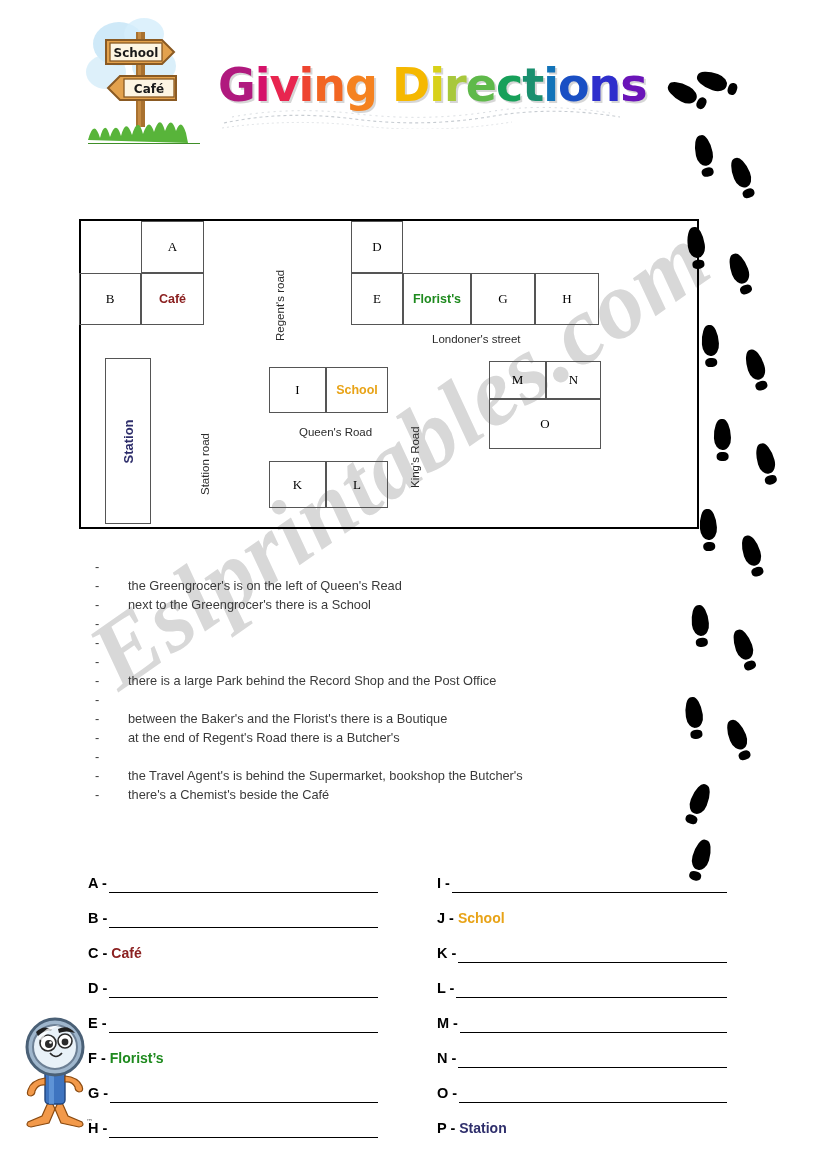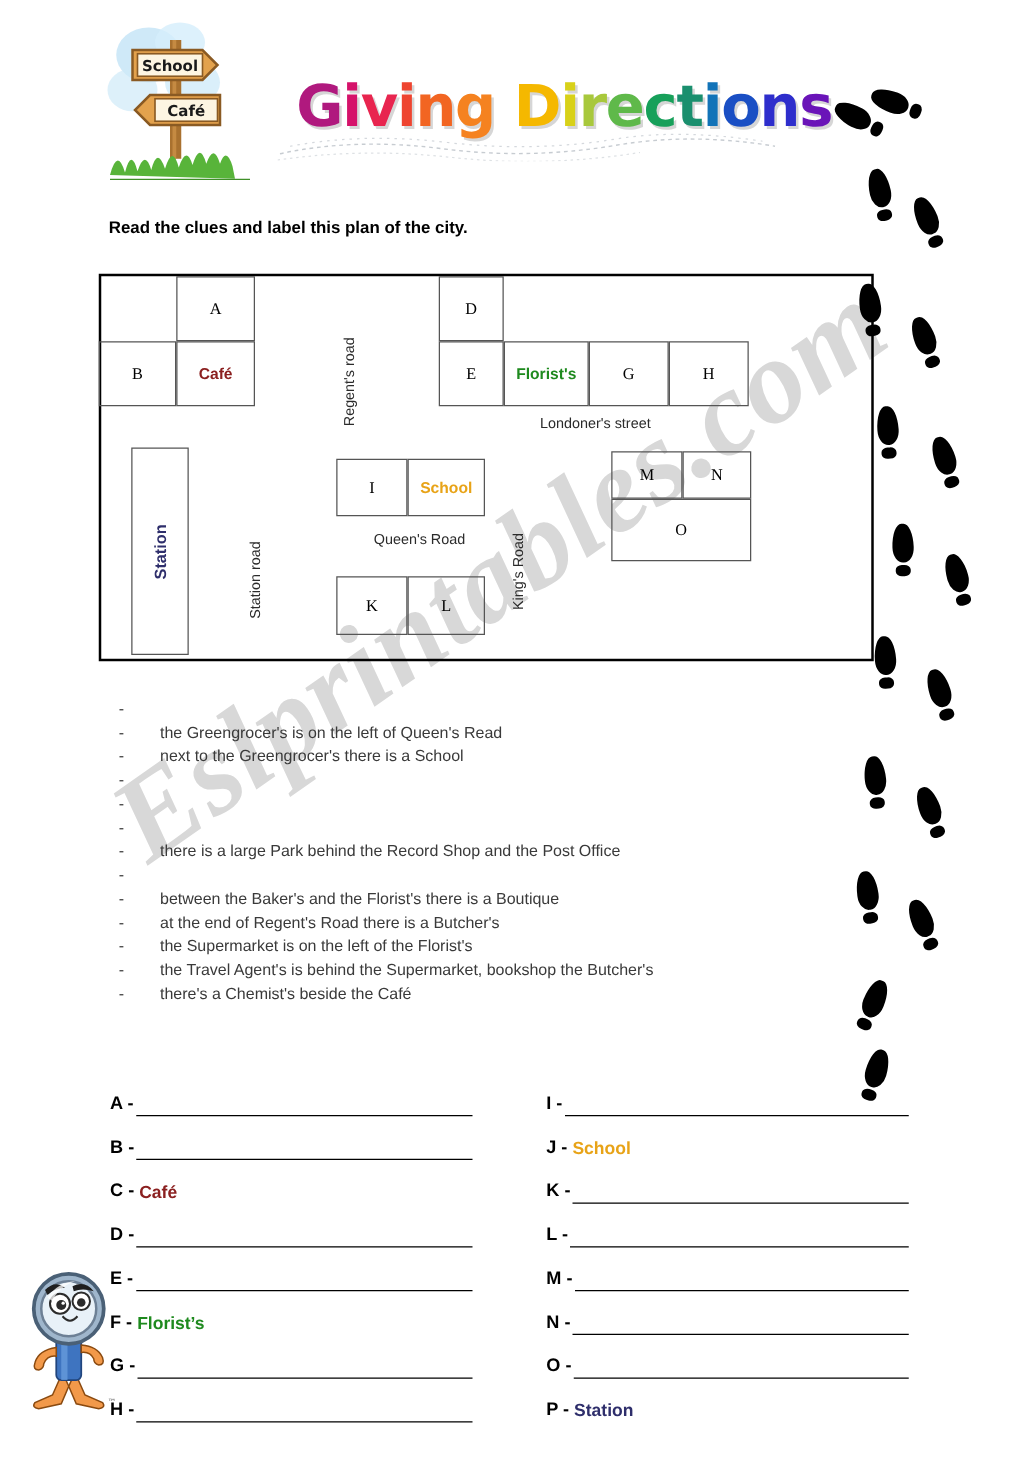--- a/index.html
+++ b/index.html
@@ -58,21 +58,20 @@
   #title {
     position: absolute;
     left: 218px;
     top: 62px;
     font-family: "DejaVu Sans", sans-serif;
     font-size: 46px;
     font-weight: bold;
     letter-spacing: -1px;
     white-space: nowrap;
     line-height: 1;
-    margin-left: 19px;
   }
   #title .ch {
     display: inline-block;
     text-shadow: 2px 2px 0 rgba(120,120,120,0.30);
   }
   #title-squiggle {
     position: absolute;
     left: 222px;
     top: 103px;
     width: 400px;
@@ -269,21 +268,20 @@
     </svg>
 
     <div id="title"><span class="ch" style="color: rgb(176, 25, 126);">G</span><span class="ch" style="color: rgb(213, 18, 106);">i</span><span class="ch" style="color: rgb(232, 37, 79);">v</span><span class="ch" style="color: rgb(238, 68, 48);">i</span><span class="ch" style="color: rgb(242, 101, 34);">n</span><span class="ch" style="color: rgb(245, 130, 32);">g</span><span class="ch" style="color: rgb(255, 255, 255);">&nbsp;</span><span class="ch" style="color: rgb(245, 184, 0);">D</span><span class="ch" style="color: rgb(216, 209, 25);">i</span><span class="ch" style="color: rgb(168, 200, 60);">r</span><span class="ch" style="color: rgb(95, 185, 74);">e</span><span class="ch" style="color: rgb(23, 160, 90);">c</span><span class="ch" style="color: rgb(26, 143, 110);">t</span><span class="ch" style="color: rgb(18, 115, 184);">i</span><span class="ch" style="color: rgb(26, 79, 196);">o</span><span class="ch" style="color: rgb(46, 46, 204);">n</span><span class="ch" style="color: rgb(106, 20, 184);">s</span></div>
     <svg id="title-squiggle" viewBox="0 0 400 26">
       <path d="M2 20 q60 -13 130 -4 q70 9 140 -3 q60 -10 126 1" stroke="#9aa3ad" stroke-width="1.1" fill="none" stroke-dasharray="3 3"></path>
       <path d="M10 14 q60 -11 126 -3 q70 8 136 -3 q50 -8 116 2" stroke="#b3bac2" stroke-width="1" fill="none" stroke-dasharray="2 4"></path>
       <path d="M0 25 q70 -10 140 -2 q74 8 150 -4" stroke="#c3c9cf" stroke-width="1" fill="none" stroke-dasharray="2 3"></path>
     </svg>
   </div>
 
-  <div id="instruction">Read the clues and label this plan of the city.</div>
 
   <div id="map">
 
     <div class="cell" style="left:60px;  top:0px;   width:63px; height:52px;">
       <span>A</span>
     </div>
     <div class="cell" style="left:-2px;  top:52px;  width:62px; height:52px;">
       <span>B</span>
     </div>
     <div class="cell named" style="left:60px; top:52px; width:63px; height:52px; color:#8B2020;">
@@ -386,21 +384,20 @@
       <div class="clue">
         <span class="dash">-</span>
         <span>between the Baker's and the Florist's there is a Boutique</span>
       </div>
       <div class="clue">
         <span class="dash">-</span>
         <span>at the end of Regent's Road there is a Butcher's</span>
       </div>
       <div class="clue">
         <span class="dash">-</span>
-        <span>the Supermarket is on the left of the Florist's</span>
       </div>
       <div class="clue">
         <span class="dash">-</span>
         <span>the Travel Agent's is behind the Supermarket, bookshop the Butcher's</span>
       </div>
       <div class="clue">
         <span class="dash">-</span>
         <span>there's a Chemist's beside the Café</span>
       </div>
     </div>

